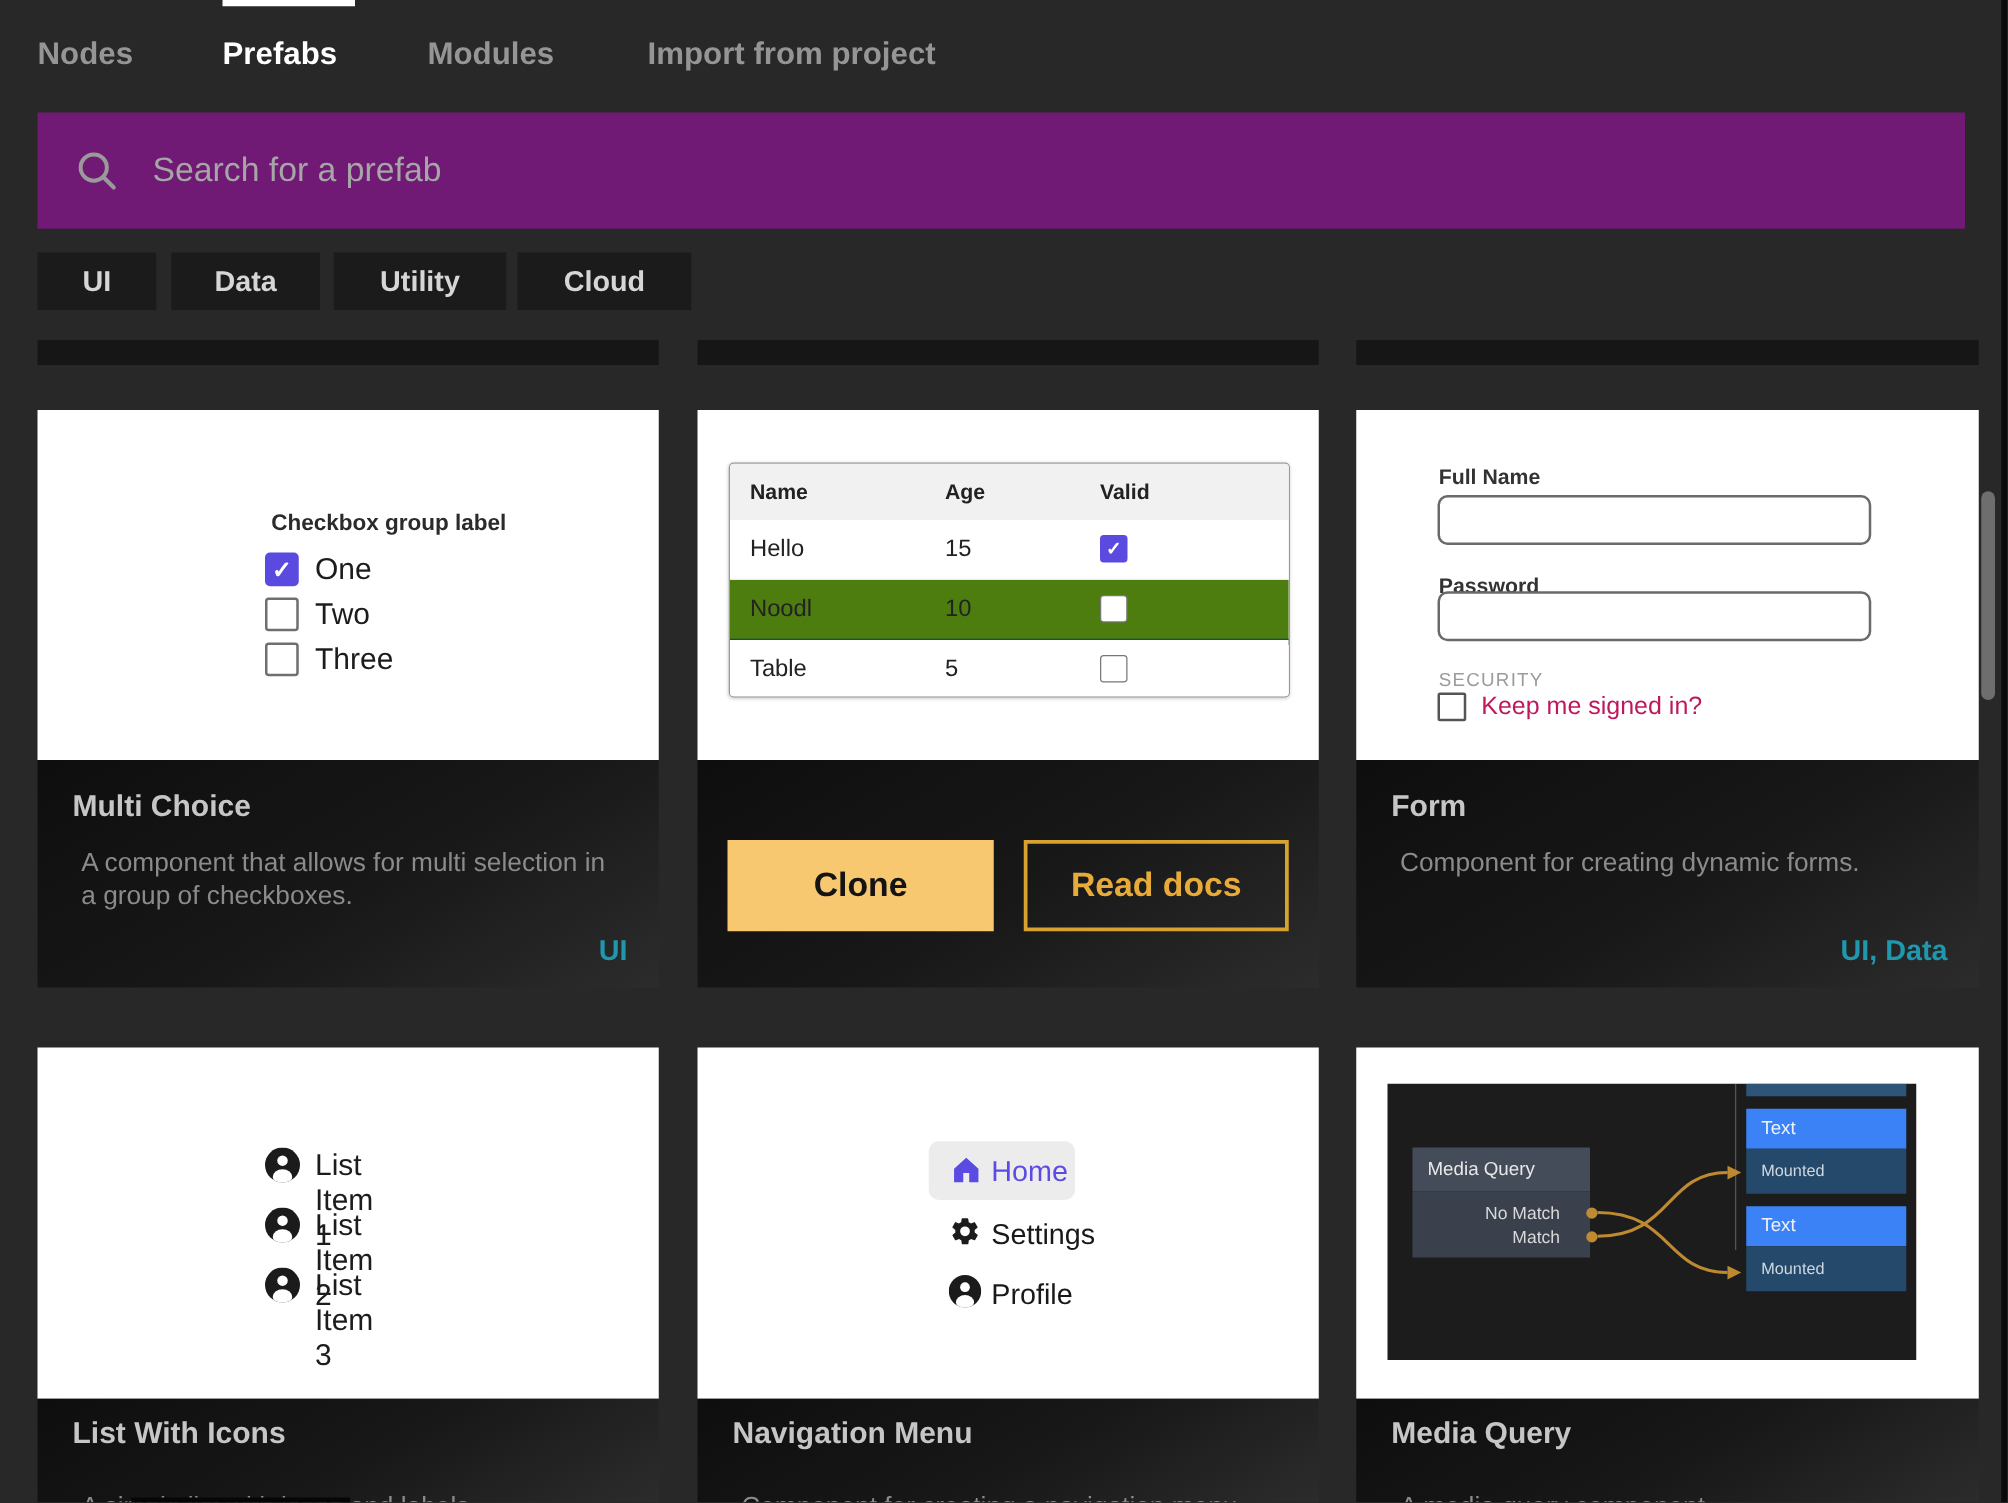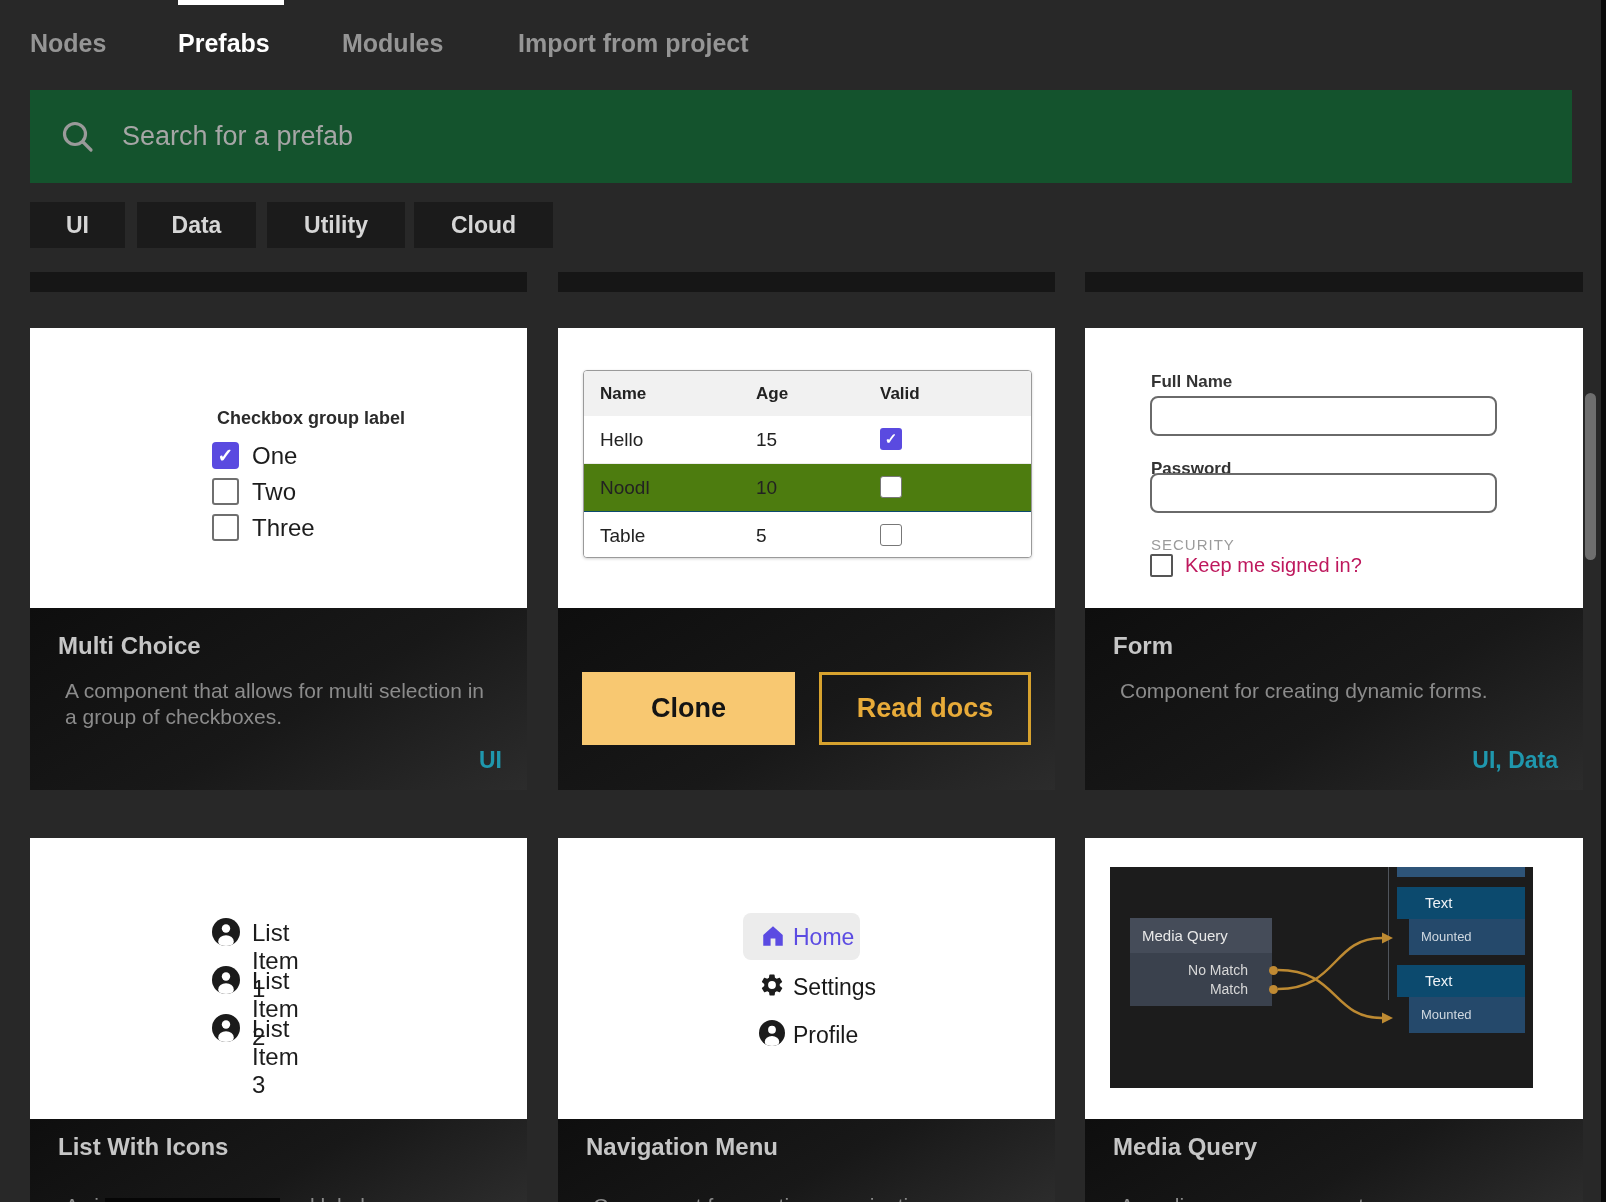--- a/index.html
+++ b/index.html
@@ -5,21 +5,21 @@
   html,body{margin:0;padding:0;background:#282828;}
   .screen{position:relative;width:1606px;height:1202px;background:#282828;overflow:hidden;
           font-family:"Liberation Sans",sans-serif;-webkit-font-smoothing:antialiased;}
 
   
   .tab{position:absolute;top:29px;font-size:25px;font-weight:700;color:#959595;cursor:pointer;white-space:nowrap;}
   .tab.active{color:#ffffff;}
   .tab-indicator{position:absolute;left:178px;top:0;width:106px;height:5px;background:#ffffff;}
 
   
-  .search-bar{position:absolute;left:30px;top:90px;width:1542px;height:93px;background:#14532d;
+  .search-bar{position:absolute;left:30px;top:90px;width:1542px;height:93px;background:#701a75;
               display:flex;align-items:center;}
   .search-icon{margin-left:30px;width:36px;height:36px;flex:0 0 auto;}
   .search-placeholder{margin-left:26px;font-size:27px;color:#a6a6a6;}
 
   
   .chip{position:absolute;top:202px;height:46px;background:#1b1b1b;color:#d6d6d6;font-weight:700;
         font-size:23px;text-align:center;line-height:46px;cursor:pointer;}
 
   
   .prev-strip{position:absolute;top:272px;height:20px;background:#161616;}
@@ -83,22 +83,22 @@
   .nav-pill{position:absolute;left:185px;top:75px;width:117px;height:47px;background:#ececec;border-radius:8px;}
   .nav-icon{position:absolute;width:26px;height:26px;}
   .nav-label{position:absolute;font-size:23px;color:#191919;}
   .nav-label.active{color:#5b4be2;}
 
   
   .node-canvas{position:absolute;left:25px;top:29px;width:423px;height:221px;background:#1c1c1c;overflow:hidden;}
   .vline{position:absolute;left:278px;top:0;width:1px;height:133px;background:#50555c;}
   .partial-node{position:absolute;left:287px;top:0;width:128px;height:10px;background:#2e5478;}
   .tnode{position:absolute;left:287px;width:128px;}
-  .tnode .hd{height:32px;background:#0c4a6e;color:#eef2f6;font-size:15px;line-height:32px;padding-left:28px;}
-  .tnode .inp{height:36px;background:#25496b;color:#cfd8e0;font-size:13px;line-height:36px;padding-left:12px;margin-left:12px;}
+  .tnode .hd{height:32px;background:#3b82f6;color:#eef2f6;font-size:15px;line-height:32px;padding-left:12px;}
+  .tnode .inp{height:36px;background:#25496b;color:#cfd8e0;font-size:13px;line-height:36px;padding-left:12px;}
   .mq-node{position:absolute;left:20px;top:51px;width:142px;height:88px;}
   .mq-node .hd{height:35px;background:#454c59;color:#e8e8e8;font-size:15px;line-height:35px;padding-left:12px;}
   .mq-node .bd{height:53px;background:#3a414d;}
   .mq-out-label{position:absolute;width:118px;text-align:right;font-size:14px;color:#d8d8d8;}
   .mq-dot{position:absolute;left:159px;width:9px;height:9px;border-radius:50%;background:#c08a33;}
   .wires{position:absolute;left:0;top:0;}
 
   
   .scroll-thumb{position:absolute;left:1585px;top:393px;width:11px;height:167px;background:#6e6e6e;border-radius:6px;cursor:pointer;}
   .right-strip{position:absolute;left:1601px;top:0;width:5px;height:1202px;background:#0a0a0a;}

